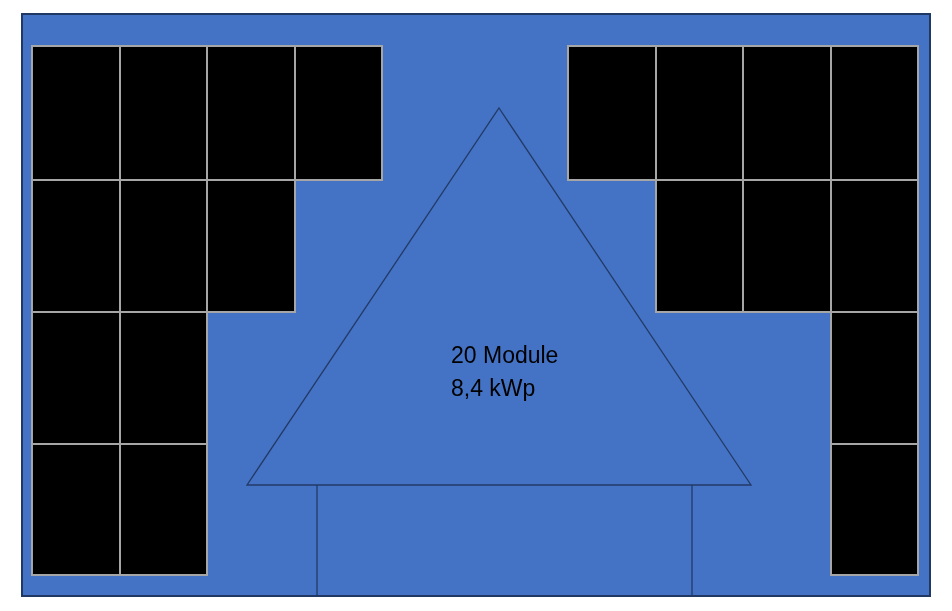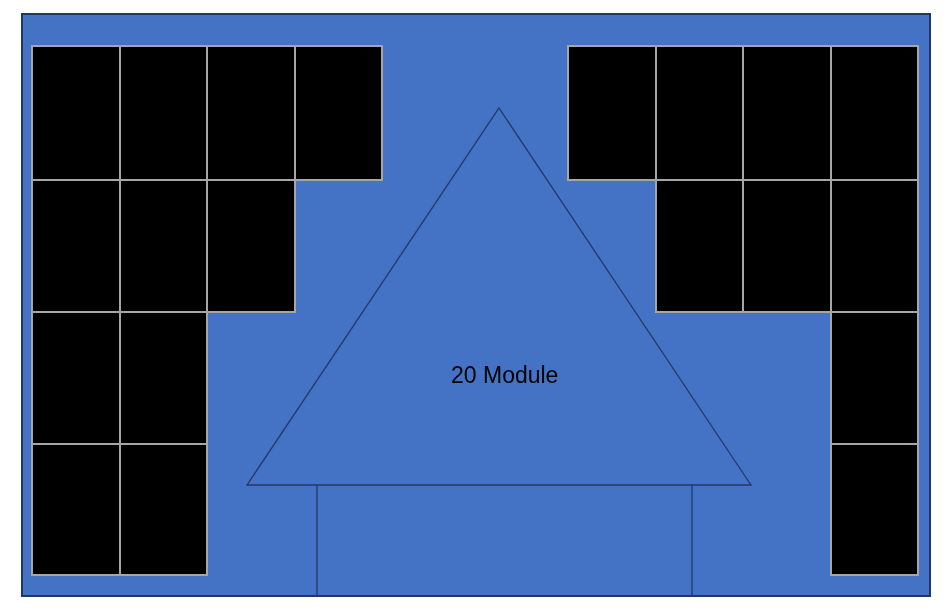--- a/index.html
+++ b/index.html
@@ -66,17 +66,18 @@
       <div class="module" style="left: 830px; top: 311px; width: 89px; height: 134px; background: rgb(0, 0, 0); border-color: rgb(166, 166, 166);"></div>
       <div class="module" style="left: 830px; top: 443px; width: 89px; height: 133px; background: rgb(0, 0, 0); border-color: rgb(166, 166, 166);"></div>
     </div>
 
   <svg id="outline-svg">
     <polygon fill="none" points="499,108 751,485 247,485" stroke="#233a66" stroke-width="1.3"></polygon>
     <line x1="317" y1="485" x2="317" y2="596" stroke="#233a66" stroke-width="1.3"></line>
     <line x1="692" y1="485" x2="692" y2="596" stroke="#233a66" stroke-width="1.3"></line>
   </svg>
 
-  <div id="annotation" style="color: rgb(0, 0, 0); margin-top: 20px;">
+  <div id="annotation" style="color: rgb(0, 0, 0);">
     <div>20 Module</div>
+    <div>8,4 kWp</div>
   </div>
 
 </div>
 
 </body></html>

